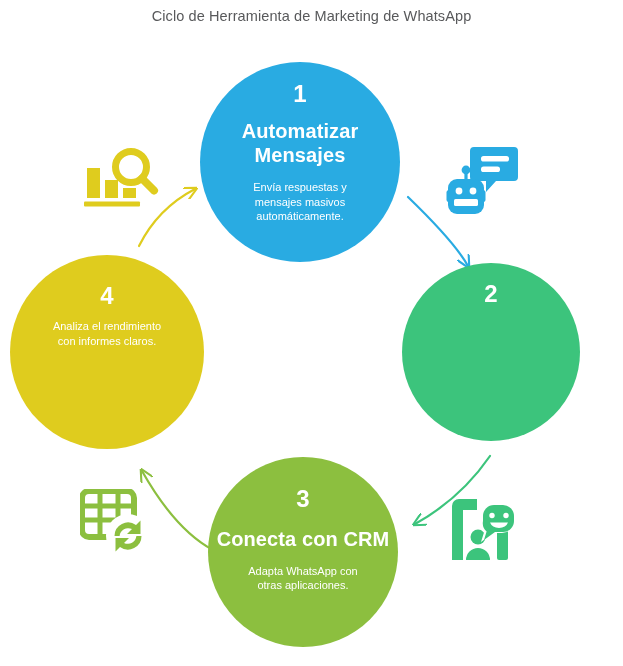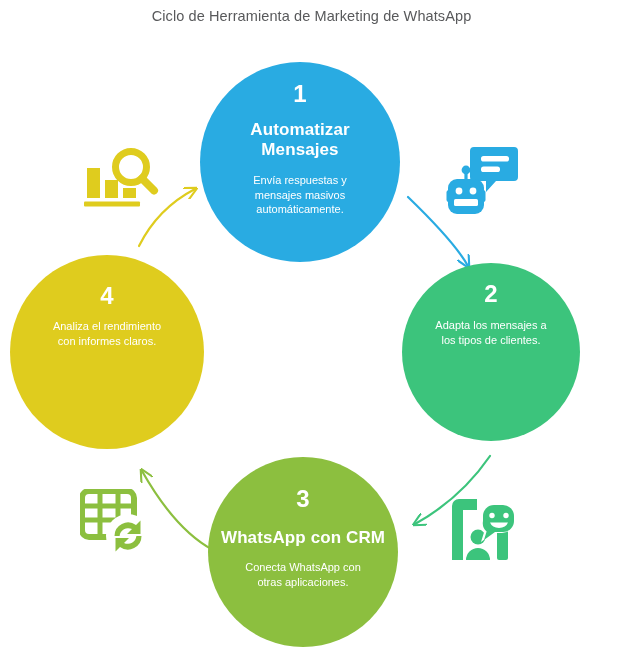--- a/index.html
+++ b/index.html
@@ -50,21 +50,21 @@
     text-align: center;
     overflow: hidden;
   }
   .node-number {
     font-size: 24px;
     font-weight: 700;
     line-height: 1;
     letter-spacing: 0.3px;
   }
   .node-title {
-    font-size: 17px;
+    font-size: 20px;
     font-weight: 700;
     line-height: 1.18;
     letter-spacing: 0.1px;
     white-space: pre-line;
   }
   .node-desc {
     font-size: 11px;
     font-weight: 400;
     line-height: 1.33;
     white-space: pre-line;
@@ -134,28 +134,26 @@
     <div class="node-number">1</div>
     <div class="node-title">Automatizar
 Mensajes</div>
     <div class="node-desc">Envía respuestas y
 mensajes masivos
 automáticamente.</div>
   </div>
 
   <div class="node-circle" id="node-2">
     <div class="node-number">2</div>
-    <div class="node-desc">Adapta los mensajes a
-los tipos de clientes.</div>
   </div>
 
   <div class="node-circle" id="node-3">
     <div class="node-number">3</div>
-    <div class="node-title">WhatsApp con CRM</div>
-    <div class="node-desc">Conecta WhatsApp con
+    <div class="node-title">Conecta con CRM</div>
+    <div class="node-desc">Adapta WhatsApp con
 otras aplicaciones.</div>
   </div>
 
   <div class="node-circle" id="node-4">
     <div class="node-number">4</div>
     <div class="node-desc">Analiza el rendimiento
 con informes claros.</div>
   </div>
 
   <div class="side-icon" id="icon-chatbot">

